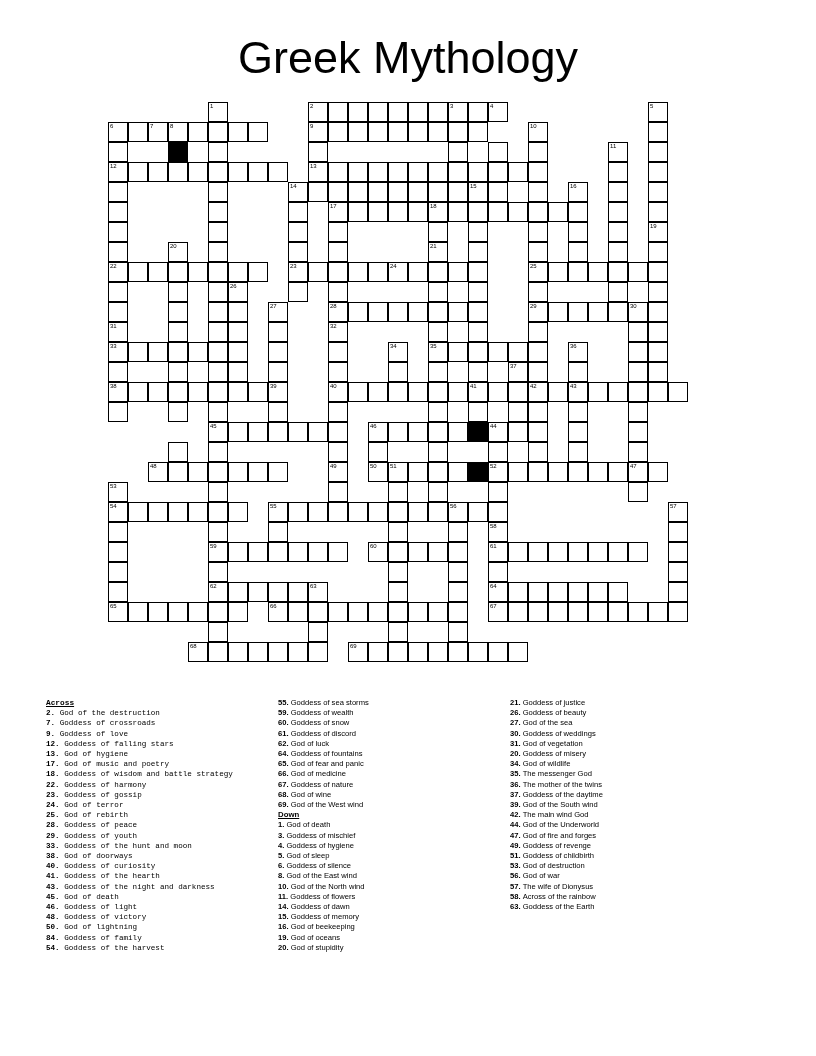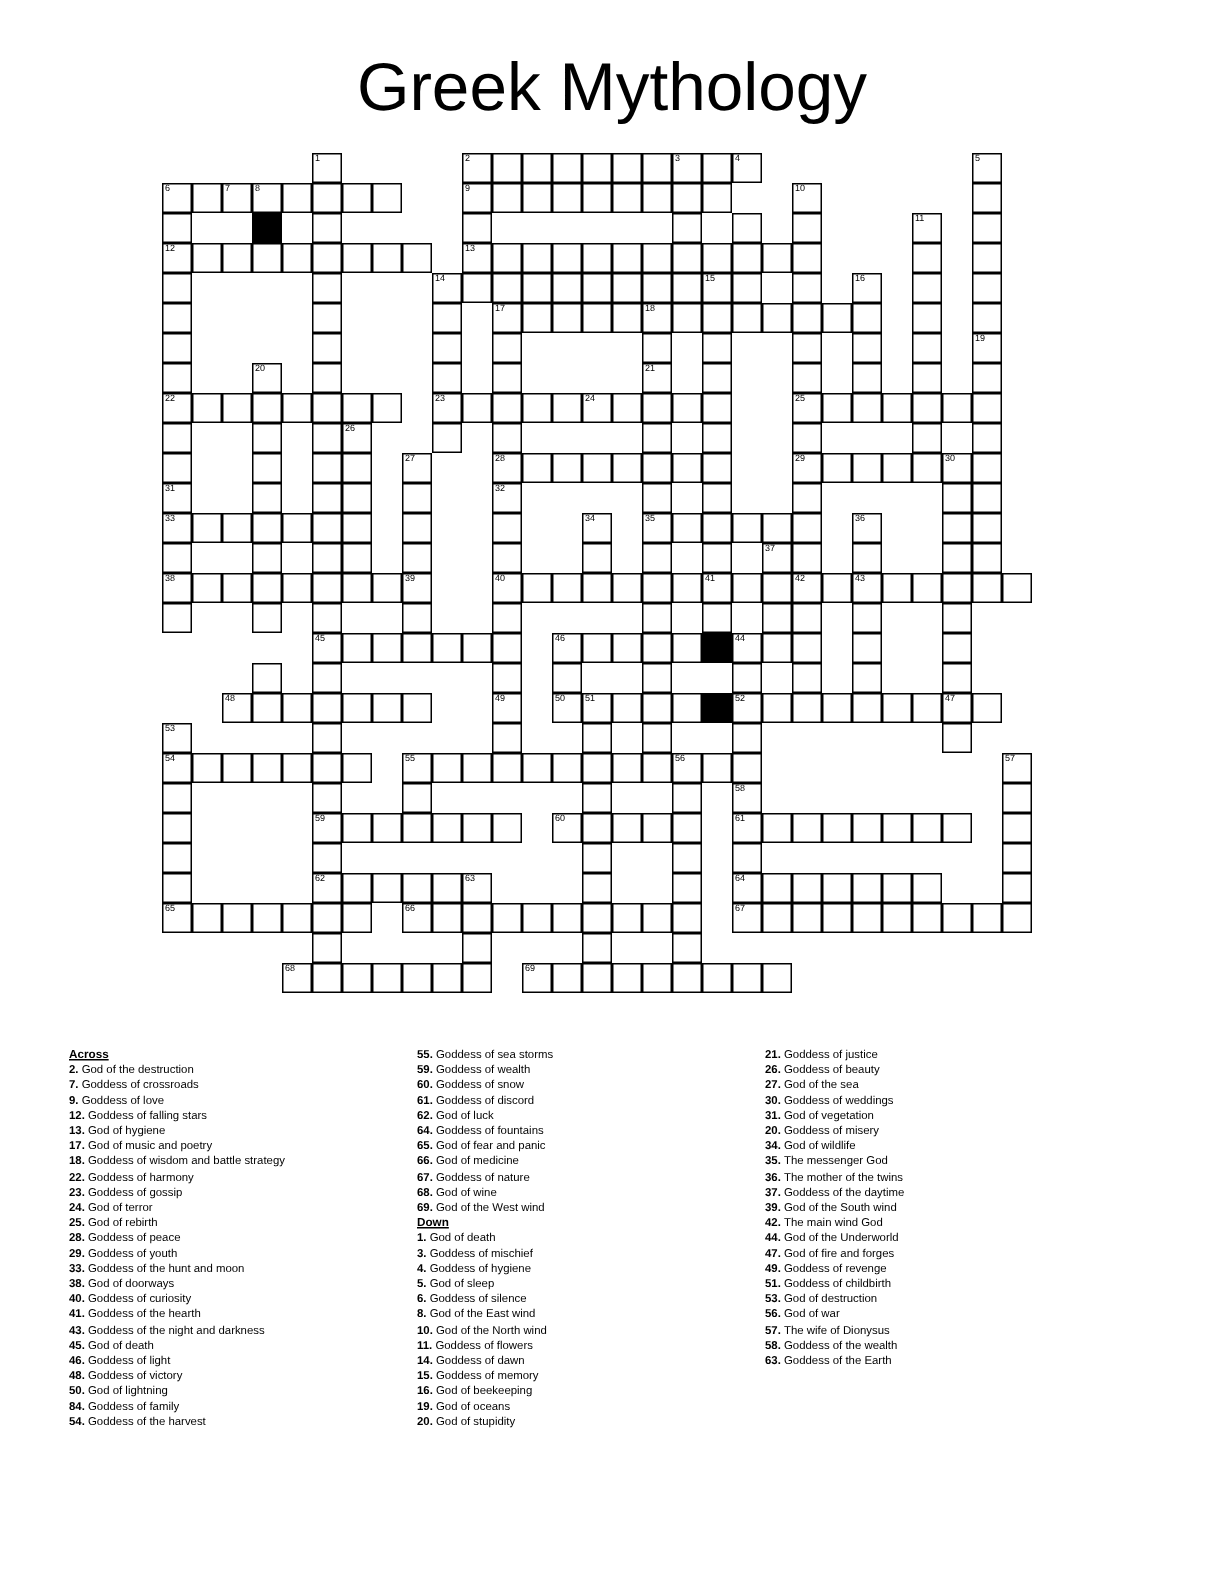--- a/index.html
+++ b/index.html
@@ -57,21 +57,21 @@
     top: 698px;
     width: 740px;
     font-size: 7.6px;
     line-height: 10.2px;
   }
   .col {
     position: absolute;
     top: 0;
     width: 230px;
   }
-  #col1 { left: 0px; }
+  #col1 { left: 0px; font-family: Liberation Mono, monospace; }
   #col2 { left: 232px; }
   #col3 { left: 464px; }
   .secthead {
     font-weight: bold;
     text-decoration: underline;
     font-size: 7.8px;
     line-height: 10.2px;
   }
   .clue { white-space: nowrap; }
   .clue b { font-weight: bold; }
@@ -723,16 +723,16 @@
       <div class="clue"><b>37. </b><span>Goddess of the daytime</span></div>
       <div class="clue"><b>39. </b><span>God of the South wind</span></div>
       <div class="clue"><b>42. </b><span>The main wind God</span></div>
       <div class="clue"><b>44. </b><span>God of the Underworld</span></div>
       <div class="clue"><b>47. </b><span>God of fire and forges</span></div>
       <div class="clue"><b>49. </b><span>Goddess of revenge</span></div>
       <div class="clue"><b>51. </b><span>Goddess of childbirth</span></div>
       <div class="clue"><b>53. </b><span>God of destruction</span></div>
       <div class="clue"><b>56. </b><span>God of war</span></div>
       <div class="clue"><b>57. </b><span>The wife of Dionysus</span></div>
-      <div class="clue"><b>58. </b><span>Goddess of the wealth</span></div>
+      <div class="clue"><b>58. </b><span>Across of the rainbow</span></div>
       <div class="clue"><b>63. </b><span>Goddess of the Earth</span></div>
     </div>
 </div>
 
 </body></html>

